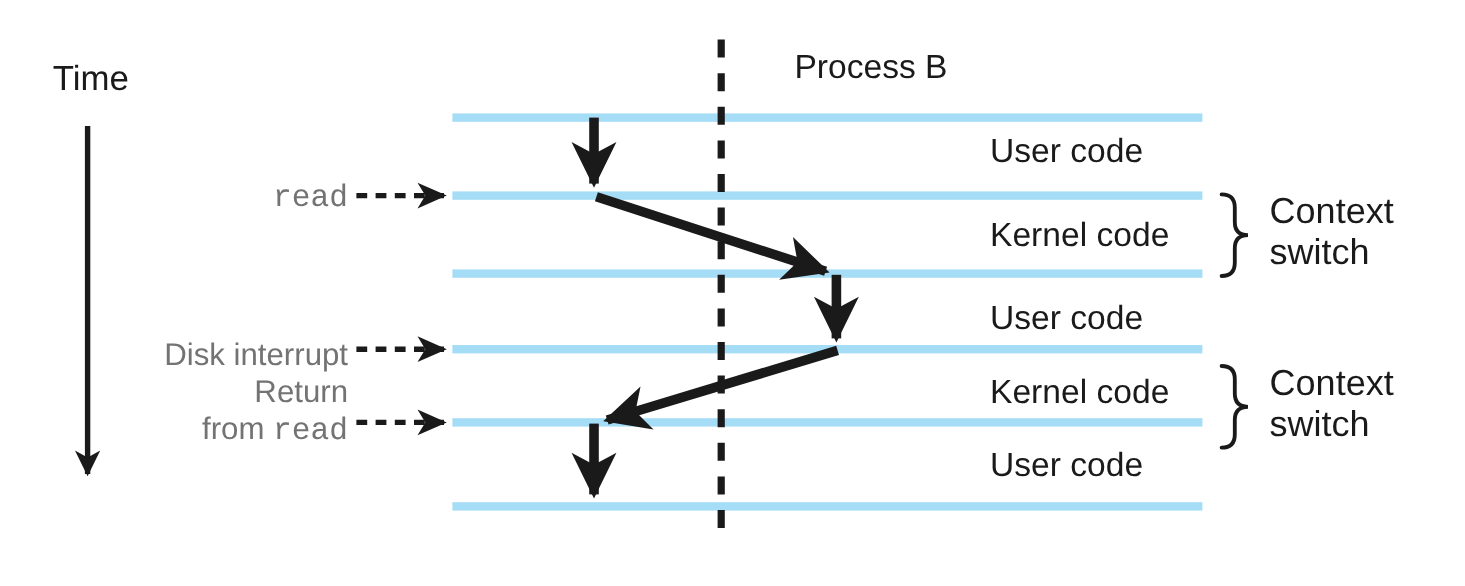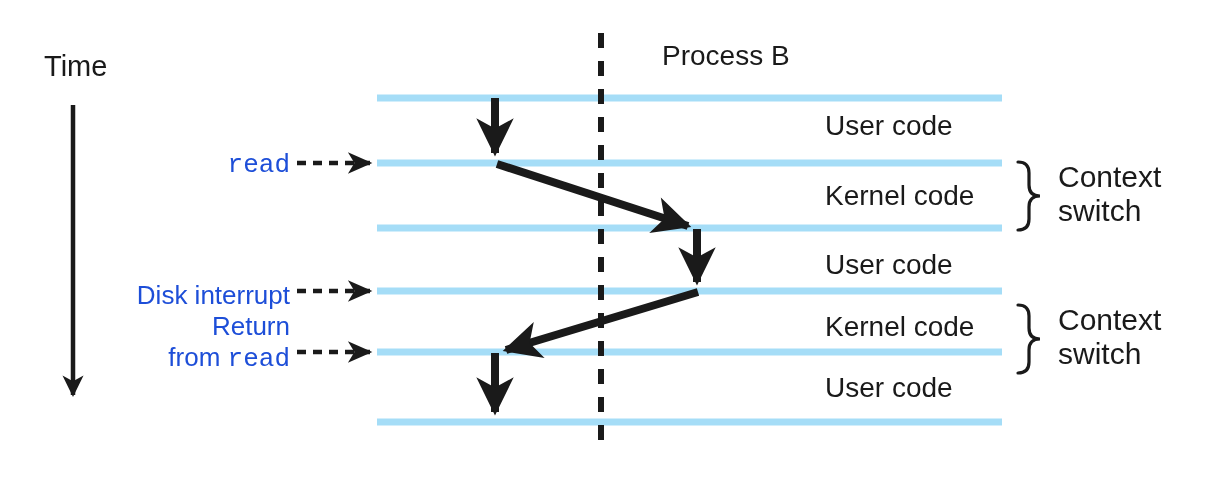--- a/index.html
+++ b/index.html
@@ -64,21 +64,21 @@
   .cs-label {
     left: 1058px;
     font-size: 30px;
   }
   .cs-1 { top: 160px; }
   .cs-2 { top: 303px; }
   .left-annot {
     position: absolute;
     text-align: right;
     font-size: 26px;
-    color: #1d4ed8;
+    color: #737373;
     white-space: nowrap;
   }
   .annot-read {
     left: 60px;
     width: 230px;
     top: 150px;
     font-size: 26px;
   }
   .annot-disk {
     left: 30px;

